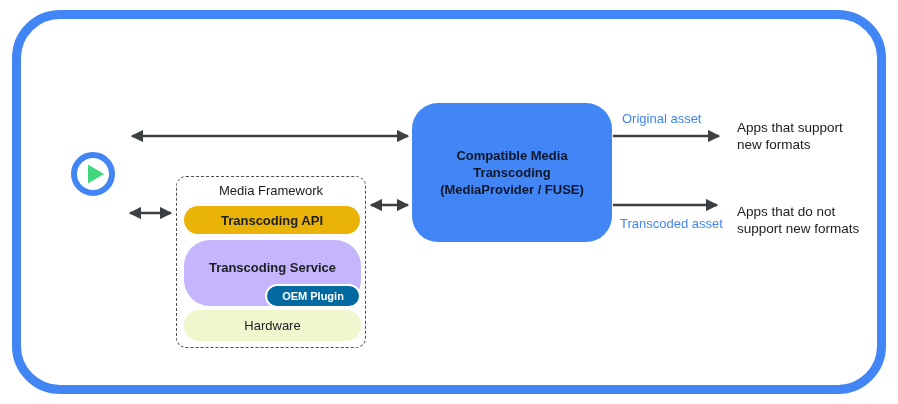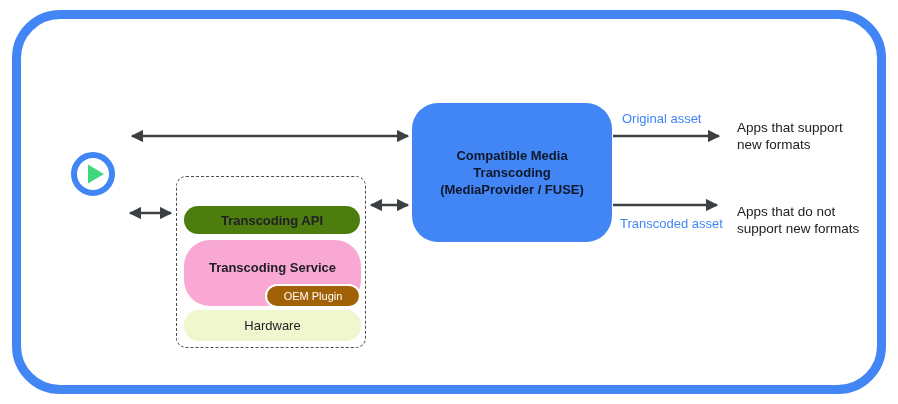--- a/index.html
+++ b/index.html
@@ -40,32 +40,32 @@
     position: absolute; left: 0; top: 6px; width: 100%;
     text-align: center; font-size: 13px;
   }
   .layer {
     position: absolute;
     display: flex; align-items: center; justify-content: center;
     font-size: 13px;
   }
   .layer-api {
     left: 7px; top: 29px; width: 176px; height: 28px;
-    background: #4d7c0f; border-radius: 14px; font-weight: bold; text-align: right;
+    background: #eab308; border-radius: 14px; font-weight: bold; text-align: right;
   }
   .layer-service {
     left: 7px; top: 63px; width: 177px; height: 66px;
-    background: #f9a8d4; border-radius: 26px; font-weight: bold;
+    background: #c4b5fd; border-radius: 26px; font-weight: bold;
     align-items: flex-start; padding-top: 20px;
   }
   .oem-pill {
     position: absolute; left: 88px; top: 107px; width: 96px; height: 24px;
-    background: #a16207; border: 2px solid #fff; border-radius: 12px;
+    background: #0369a1; border: 2px solid #fff; border-radius: 12px;
     display: flex; align-items: center; justify-content: center;
-    color: #fff; font-size: 11px; font-weight: normal;
+    color: #fff; font-size: 11px; font-weight: bold;
   }
   .layer-hardware {
     left: 7px; top: 133px; width: 177px; height: 31px;
     background: #F0F6CE; border-radius: 15px;
   }
   .transcoder-box {
     position: absolute; left: 412px; top: 103px;
     width: 200px; height: 139px;
     background: #4285F4; border-radius: 26px;
     display: flex; align-items: center; justify-content: center;
@@ -105,20 +105,21 @@
   </svg>
 
   <div class="play-icon-wrap">
     <svg width="46" height="46" viewBox="0 0 46 46" xmlns="http://www.w3.org/2000/svg">
       <circle cx="23" cy="23" r="19" fill="#ffffff" stroke="#4285F4" stroke-width="6"></circle>
       <polygon points="18,13.5 34,23 18,32.5" fill="#41D87D"></polygon>
     </svg>
   </div>
 
   <div class="mf-box">
+    <div class="mf-title">Media Framework</div>
     <div class="layer layer-api">Transcoding API</div>
     <div class="layer layer-service">Transcoding Service</div>
     <div class="oem-pill">OEM Plugin</div>
     <div class="layer layer-hardware">Hardware</div>
   </div>
 
   <div class="transcoder-box">Compatible Media
 Transcoding
 (MediaProvider / FUSE)</div>
 

